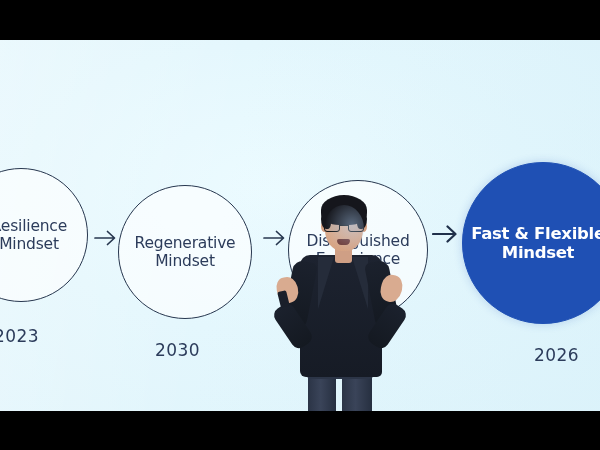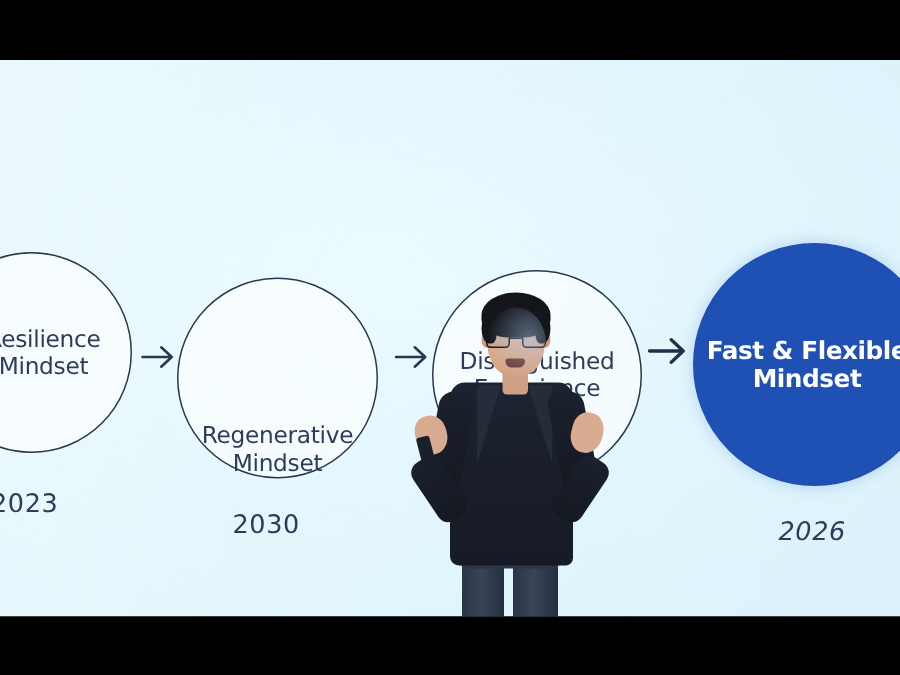--- a/index.html
+++ b/index.html
@@ -26,38 +26,38 @@
         justify-content:center;text-align:center;box-sizing:border-box;z-index:5;}
   .node.outline{border:1.7px solid #27374f;background:rgba(255,255,255,.62);}
   .node.filled{background:#1f50b4;border:1.7px solid #1f50b4;
         box-shadow:0 0 10px rgba(31,80,180,.22);}
   .node .txt{font-size:15.5px;line-height:1.18;color:#2c3c5b;
         letter-spacing:-.2px;white-space:pre-line;font-weight:400;}
   .node.filled .txt{color:#ffffff;font-weight:700;letter-spacing:-.3px;}
 
   #node-1{left:-46px;top:128px;width:134px;height:134px;}
   #node-1 .txt{transform:translateX(8px);}
-  #node-2{left:118px;top:145px;width:134px;height:134px;align-items:flex-end;}
+  #node-2{left:118px;top:145px;width:134px;height:134px;}
   #node-3{left:288px;top:140px;width:140px;height:140px;}
   #node-4{left:462px;top:122px;width:162px;height:162px;}
   #node-4 .txt{transform:translateX(-5px);font-size:16.5px;}
 
   
   .arrow{position:absolute;z-index:6;}
   #arrow-1{left:94px;top:188px;}
   #arrow-2{left:263px;top:188px;}
   #arrow-3{left:432px;top:182px;}
 
   
   .year{position:absolute;z-index:6;font-size:17px;color:#2c3c5b;
         letter-spacing:.4px;}
   #year-1{left:-6px;top:286px;}
   #year-2{left:155px;top:300px;}
   #year-3{left:330px;top:300px;}
-  #year-4{left:519px;top:305px;font-style:italic;}
+  #year-4{left:534px;top:305px;}
 
   
   #speaker{position:absolute;left:280px;top:135px;width:130px;height:276px;z-index:20;}
 
   
   .leg{position:absolute;background:linear-gradient(90deg,#2b3446,#3a4459 45%,#262f40);}
   #leg-l{left:28px;top:188px;width:28px;height:88px;border-radius:3px 3px 0 0;}
   #leg-r{left:62px;top:188px;width:30px;height:88px;border-radius:3px 3px 0 0;}
   #hips{position:absolute;left:27px;top:182px;width:66px;height:22px;
         background:#2c3547;border-radius:4px;}

